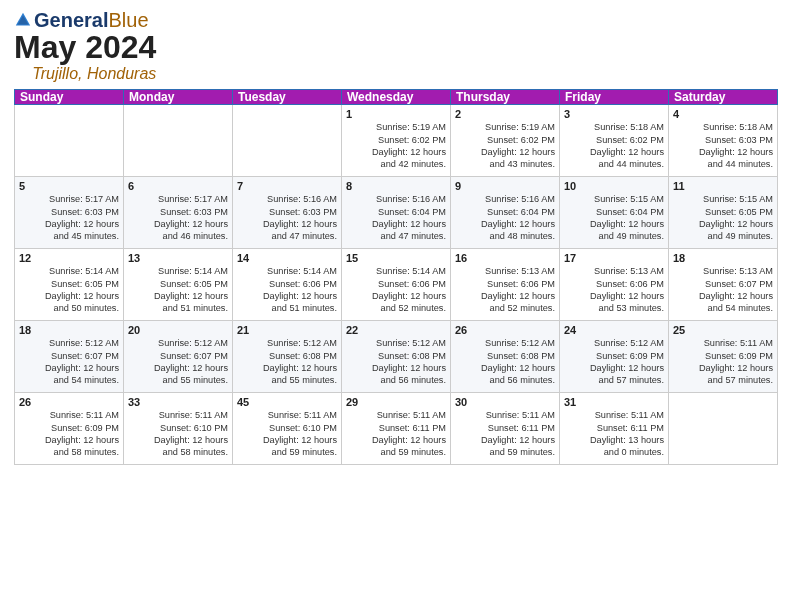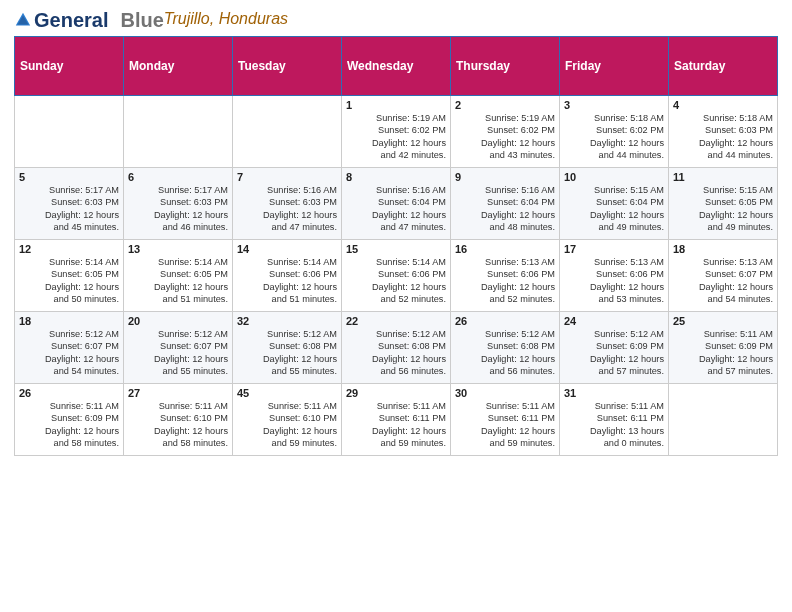--- a/index.html
+++ b/index.html
@@ -13,36 +13,37 @@
     .page {
       width: 792px;
       height: 612px;
       padding: 10px 14px;
       background: #fff;
     }
     .header {
       display: flex;
       align-items: flex-start;
       margin-bottom: 6px;
+      flex-direction: column;
     }
     .logo {
       display: flex;
       flex-direction: column;
       align-items: flex-start;
     }
     .logo-text {
       display: flex;
       align-items: center;
       font-size: 20px;
       font-weight: bold;
       color: #1a3a6b;
       line-height: 1;
     }
     .logo-general { color: #1a3a6b; font-weight: bold; }
-    .logo-blue { color: #737373; font-weight: bold; margin-left: 12px; }
+    .logo-blue { color: #a16207; font-weight: normal; }
     .logo-icon {
       width: 18px;
       height: 18px;
       margin-right: 2px;
     }
     .title-block {
       text-align: right;
     }
     .month-title {
       font-size: 32px;
@@ -53,25 +54,25 @@
     .location-title {
       font-size: 16px;
       color: #a16207;
       font-style: italic;
     }
     .calendar {
       width: 100%;
       border-collapse: collapse;
     }
     .calendar th {
-      background: #be185d;
+      background: #a21caf;
       color: #fff;
       font-size: 12px;
       font-weight: bold;
-      padding: 22px 5px;
+      padding: 0 5px;
       text-align: left;
       border: 1px solid #2e6db4;
     }
     .calendar td {
       border: 1px solid #ccc;
       vertical-align: top;
       padding: 3px 4px;
       width: calc(100% / 7);
       min-height: 72px;
       height: 72px;
@@ -106,20 +107,21 @@
       <div class="logo-text">
         <svg class="logo-icon" viewBox="0 0 20 20">
           <polygon points="10,2 18,16 2,16" fill="#2e7fd1"></polygon>
           <polygon points="10,5 16,15 4,15" fill="#1a3a6b" opacity="0.4"></polygon>
         </svg>
         <span class="logo-general">General</span>
           <span class="logo-blue">Blue</span>
       </div>
     </div>
     <div class="title-block">
+      <div class="month-title">May 2024</div>
       <div class="location-title">Trujillo, Honduras</div>
     </div>
   </div>
 
   <table class="calendar">
     <thead>
       <tr id="weekday-header">
       <th>Sunday</th>
           <th>Monday</th>
           <th>Tuesday</th>
@@ -274,21 +276,21 @@
 and 54 minutes.</div>
           </td>
           <td>
             <span class="day-num">20</span>
             <div class="day-info" style="white-space: pre-line;">Sunrise: 5:12 AM
 Sunset: 6:07 PM
 Daylight: 12 hours
 and 55 minutes.</div>
           </td>
           <td>
-            <span class="day-num">32</span>
+            <span class="day-num">21</span>
             <div class="day-info" style="white-space: pre-line;">Sunrise: 5:12 AM
 Sunset: 6:08 PM
 Daylight: 12 hours
 and 55 minutes.</div>
           </td>
           <td>
             <span class="day-num">22</span>
             <div class="day-info" style="white-space: pre-line;">Sunrise: 5:12 AM
 Sunset: 6:08 PM
 Daylight: 12 hours
@@ -318,21 +320,21 @@
         </tr>
         <tr>
           <td>
             <span class="day-num">26</span>
             <div class="day-info" style="white-space: pre-line;">Sunrise: 5:11 AM
 Sunset: 6:09 PM
 Daylight: 12 hours
 and 58 minutes.</div>
           </td>
           <td>
-            <span class="day-num">27</span>
+            <span class="day-num">33</span>
             <div class="day-info" style="white-space: pre-line;">Sunrise: 5:11 AM
 Sunset: 6:10 PM
 Daylight: 12 hours
 and 58 minutes.</div>
           </td>
           <td>
             <span class="day-num">45</span>
             <div class="day-info" style="white-space: pre-line;">Sunrise: 5:11 AM
 Sunset: 6:10 PM
 Daylight: 12 hours

